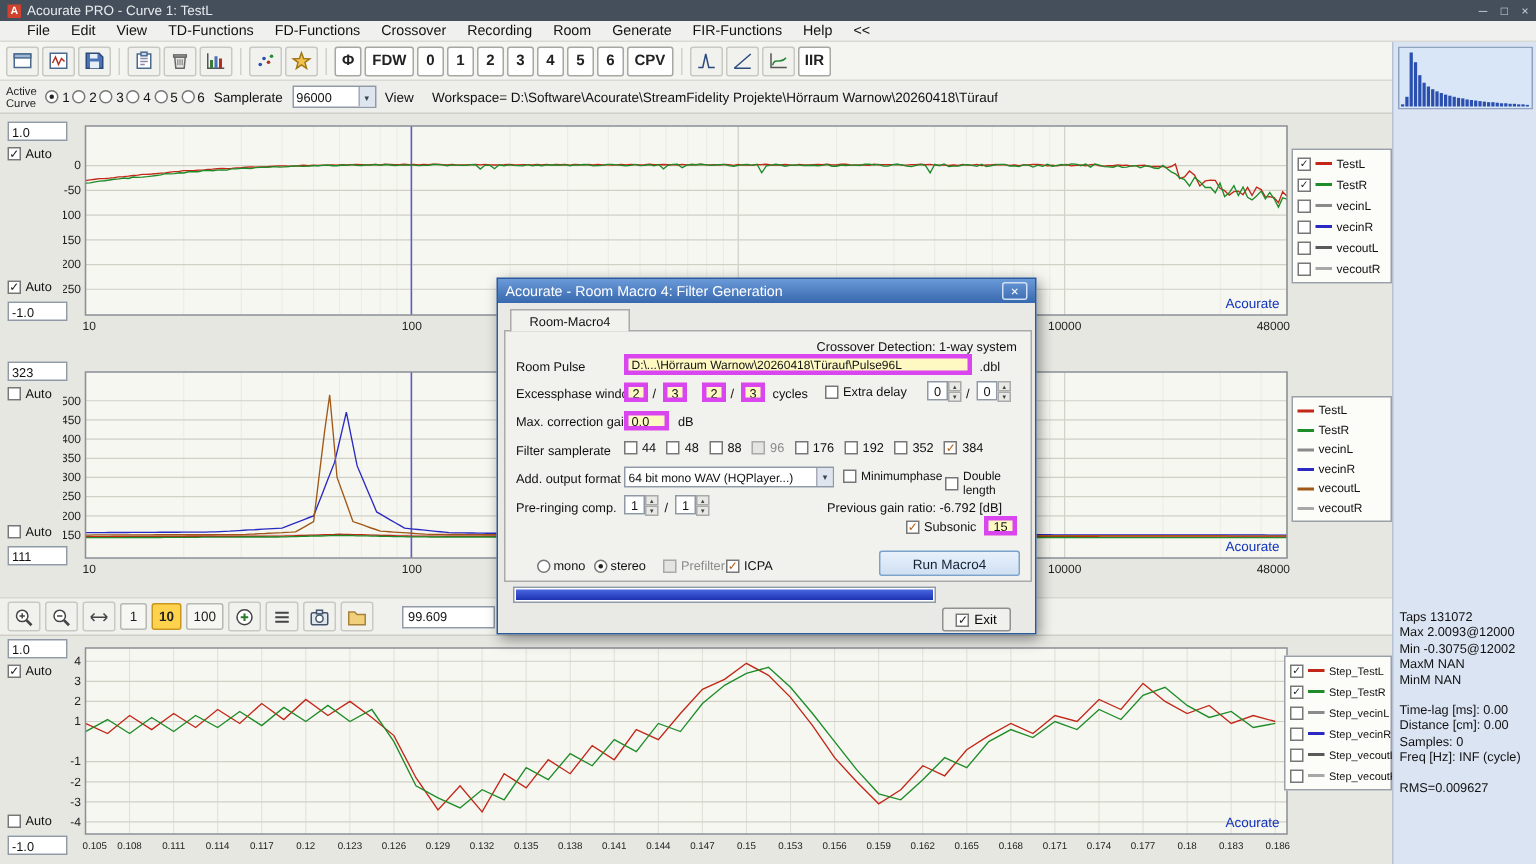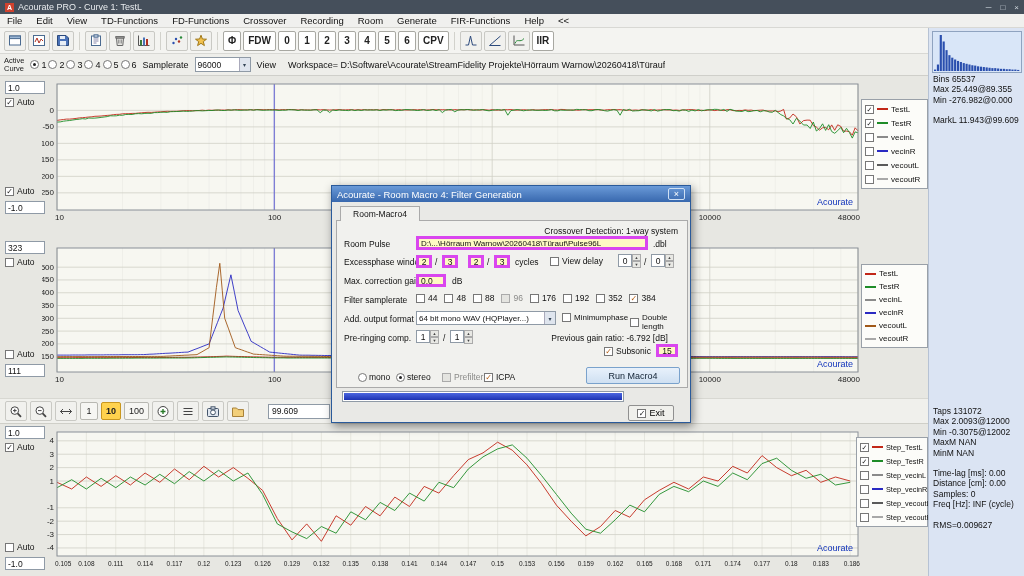--- a/index.html
+++ b/index.html
@@ -2,21 +2,21 @@
 <html><head>
 <meta charset="utf-8">
 <style>
 *{margin:0;padding:0;box-sizing:border-box;}
 html,body{width:1024px;height:576px;overflow:hidden;font-family:"Liberation Sans",sans-serif;font-size:9px;color:#111;background:#e7e7e2;}
 #stage{position:absolute;inset:0;width:1024px;height:576px;}
 #titlebar{position:absolute;left:0;top:0;width:1024px;height:14px;background:#454f5b;color:#e8ebee;font-size:9px;display:flex;align-items:center;gap:4px;padding:0 5px;}
 .appicon{width:9px;height:9px;background:#d1422e;color:#fff;font-size:7px;line-height:9px;text-align:center;font-weight:bold;flex:0 0 9px;}
 .winbtns{margin-left:auto;display:flex;gap:9px;font-size:8px;color:#cfd6dd;}
 .winbtns span{cursor:default;}
-#menubar{position:absolute;left:0;top:14px;width:1024px;height:14px;background:#f0f0ee;border-bottom:1px solid #d8d8d4;display:flex;align-items:center;font-size:9.5px;padding-left:0;}
+#menubar{position:absolute;left:0;top:14px;width:1024px;height:14px;background:#f0f0ee;border-bottom:1px solid #d8d8d4;display:flex;align-items:center;font-size:9.5px;padding-left:11px;}
 .menu-item{padding:0 7px;white-space:nowrap;}
 #toolbar{position:absolute;left:0;top:28px;width:928px;height:26px;background:#f4f4f1;border-bottom:1px solid #d8d8d4;display:flex;align-items:center;padding-left:4px;gap:2px;}
 .tb-group{display:inline-flex;gap:2px;align-items:center;}
 .icon-btn{width:22px;height:20px;background:#f1f1ee;border:1px solid #c9c9c4;border-radius:2px;display:inline-flex;align-items:center;justify-content:center;padding:0;}
 .tbtn{min-width:18px;height:20px;background:#fff;border:1px solid #a8a8a2;border-radius:2px;font-size:10px;font-weight:bold;color:#222;font-family:inherit;padding:0 4px;}
 .sep{width:1px;height:18px;background:#d2d2cc;margin:0 3px;display:inline-block;}
 #settingsbar{position:absolute;left:0;top:54px;width:928px;height:22px;background:#eeeeea;border-bottom:1px solid #cfcfca;display:flex;align-items:center;gap:6px;padding-left:4px;}
 .ac-label{font-size:7.5px;line-height:8px;color:#222;}
 .s-label{font-size:9px;}
 .rb{display:inline-flex;align-items:center;gap:2px;}
@@ -604,27 +604,20 @@
         <rect x="62.20" y="37.12" width="2.15" height="2.88" fill="#2a4fae"></rect>
         <rect x="65.07" y="37.48" width="2.15" height="2.52" fill="#2a4fae"></rect>
         <rect x="67.93" y="37.84" width="2.15" height="2.16" fill="#2a4fae"></rect>
         <rect x="70.80" y="37.84" width="2.15" height="2.16" fill="#2a4fae"></rect>
         <rect x="73.67" y="38.20" width="2.15" height="1.80" fill="#2a4fae"></rect>
         <rect x="76.53" y="38.20" width="2.15" height="1.80" fill="#2a4fae"></rect>
         <rect x="79.40" y="38.56" width="2.15" height="1.44" fill="#2a4fae"></rect>
         <rect x="82.27" y="38.56" width="2.15" height="1.44" fill="#2a4fae"></rect>
         <rect x="85.13" y="38.92" width="2.15" height="1.08" fill="#2a4fae"></rect>
       </svg>
-    <div id="info-top" class="info-block" style="top:46px">
-        <div class="iline">Bins 65537</div>
-        <div class="iline">Max 25.449@89.355</div>
-        <div class="iline">Min -276.982@0.000</div>
-        <div class="spacer"></div>
-        <div class="iline">MarkL 11.943@99.609</div>
-      </div>
     <div id="info-bottom" class="info-block" style="top:378px">
         <div class="iline">Taps 131072</div>
         <div class="iline">Max 2.0093@12000</div>
         <div class="iline">Min -0.3075@12002</div>
         <div class="iline">MaxM NAN</div>
         <div class="iline">MinM NAN</div>
         <div class="spacer"></div>
         <div class="iline">Time-lag [ms]: 0.00</div>
         <div class="iline">Distance [cm]: 0.00</div>
         <div class="iline">Samples: 0</div>
@@ -651,21 +644,21 @@
     <div class="dlg-label" style="left:12px;top:71px">Excessphase window</div>
     <div class="dlg-input ct" style="left:84px;top:69px;width:16px">2</div>
     <div class="dlg-label" style="left:103px;top:71px">/</div>
     <div class="dlg-input ct" style="left:110px;top:69px;width:16px">3</div>
     <div class="dlg-input ct" style="left:136px;top:69px;width:16px">2</div>
     <div class="dlg-label" style="left:155px;top:71px">/</div>
     <div class="dlg-input ct" style="left:162px;top:69px;width:16px">3</div>
     <div class="dlg-label" style="left:183px;top:71px">cycles</div>
     <span class="cb dlg-cb" style="left:218px;top:70px">
         <span class="b"></span>
-        <span>View delay</span>
+        <span>Extra delay</span>
       </span>
     <span class="spin" style="left:286px;top:68px">
         <span class="v">0</span>
         <span class="ar">
           <span>▲</span>
           <span>▼</span>
         </span>
       </span>
     <div class="dlg-label" style="left:312px;top:71px">/</div>
     <span class="spin" style="left:319px;top:68px">

